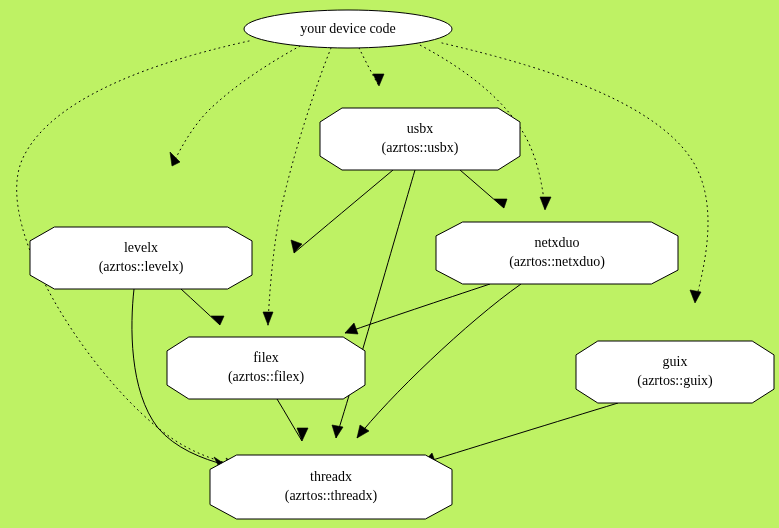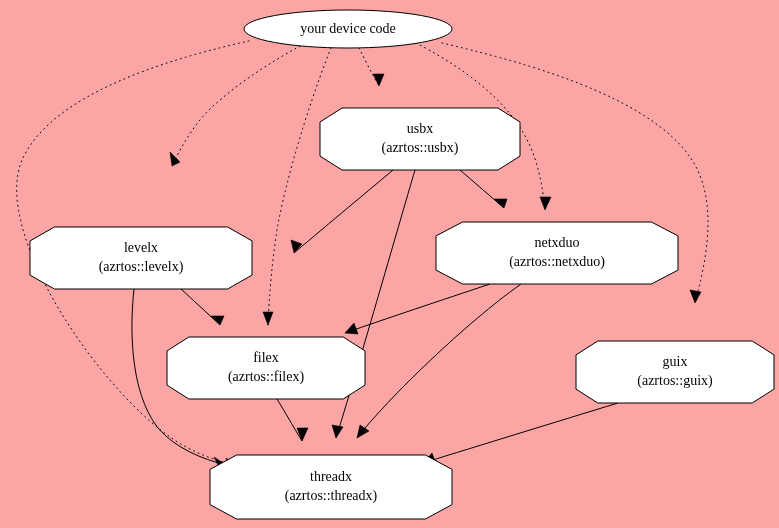--- a/index.html
+++ b/index.html
@@ -8,21 +8,21 @@
     background: #ffffff;
   }
   body {
     font-family: "Liberation Serif", "DejaVu Serif", serif;
   }
   #graph-root {
     position: relative;
     width: 779px;
     height: 528px;
     overflow: hidden;
-    background: #fca5a5;
+    background: #bef264;
   }
   svg#graph-canvas {
     display: block;
     width: 779px;
     height: 528px;
   }
   .node-shape {
     fill: #ffffff;
     stroke: #000000;
     stroke-width: 1;

